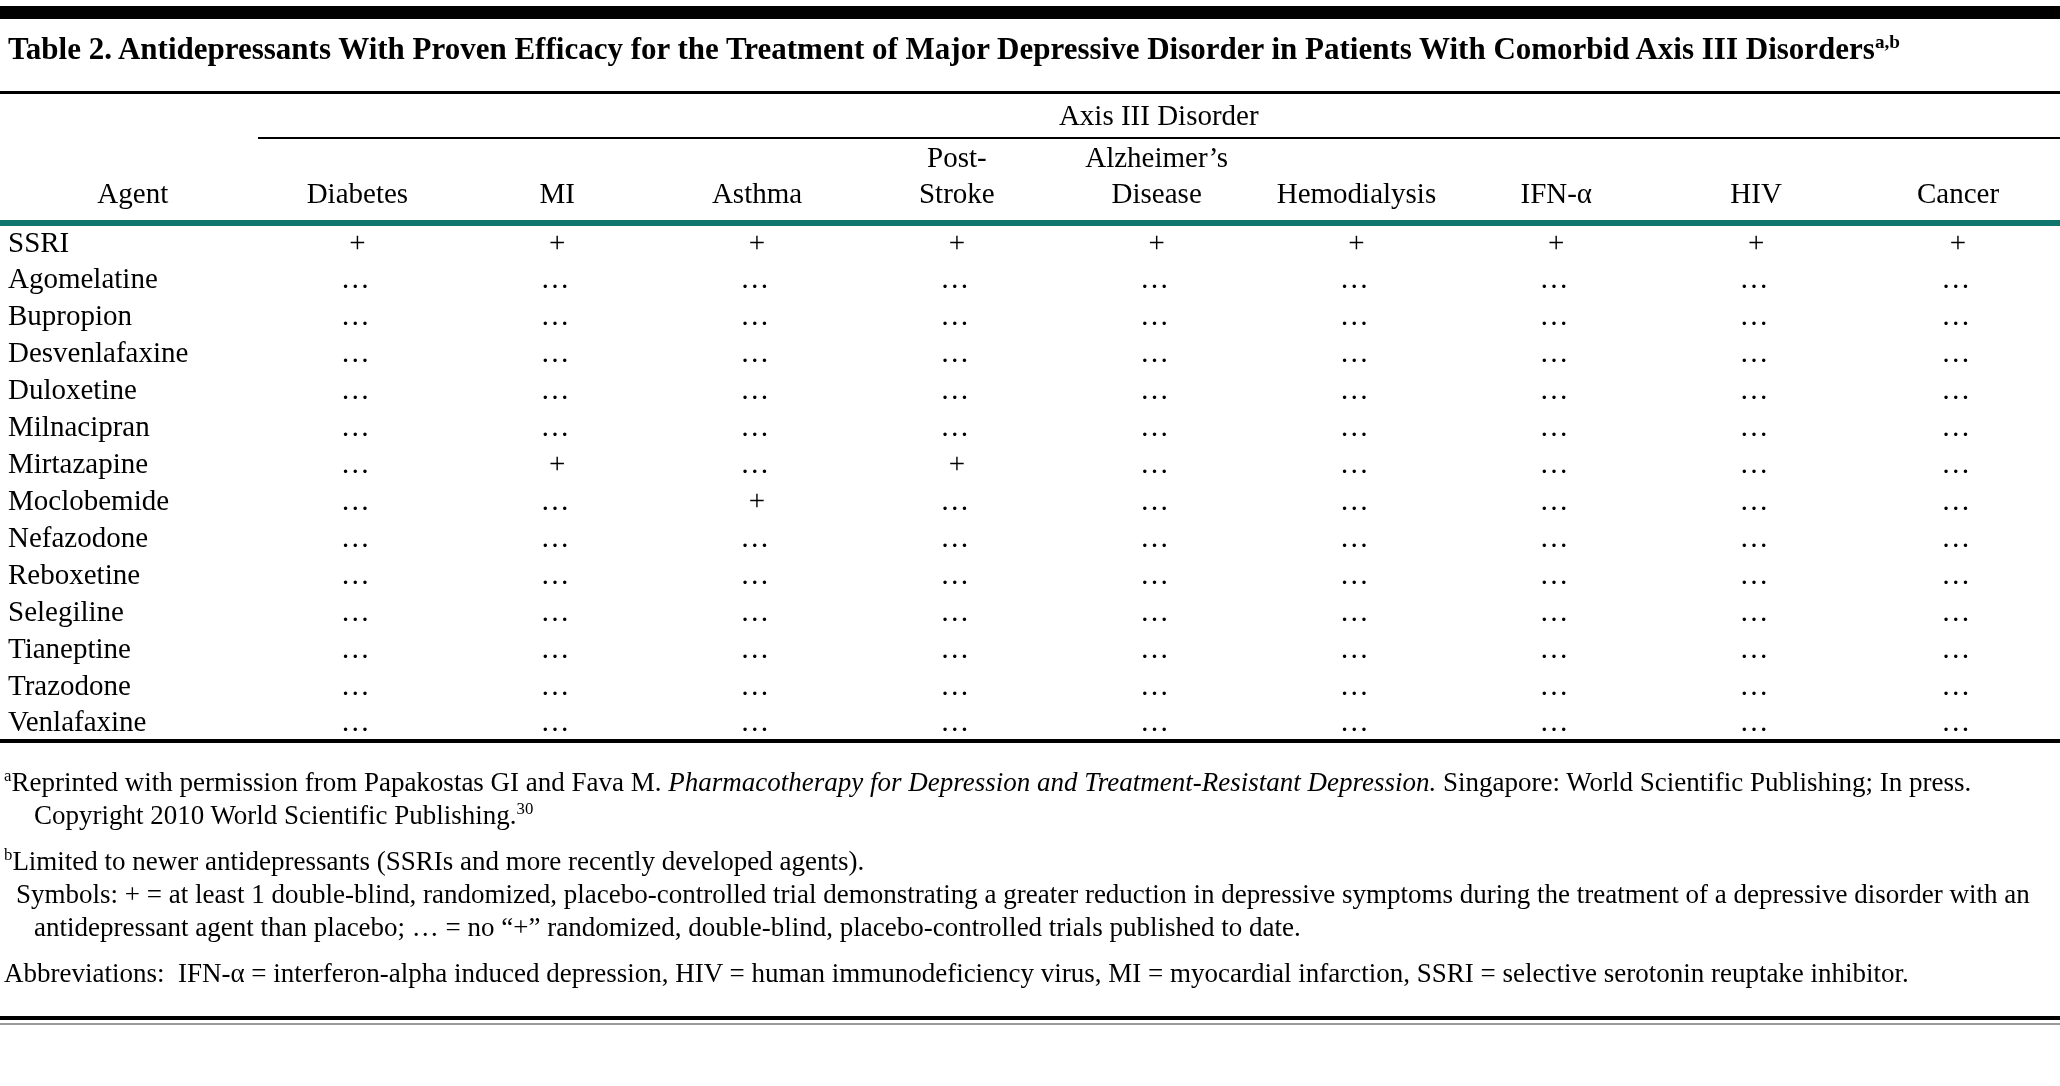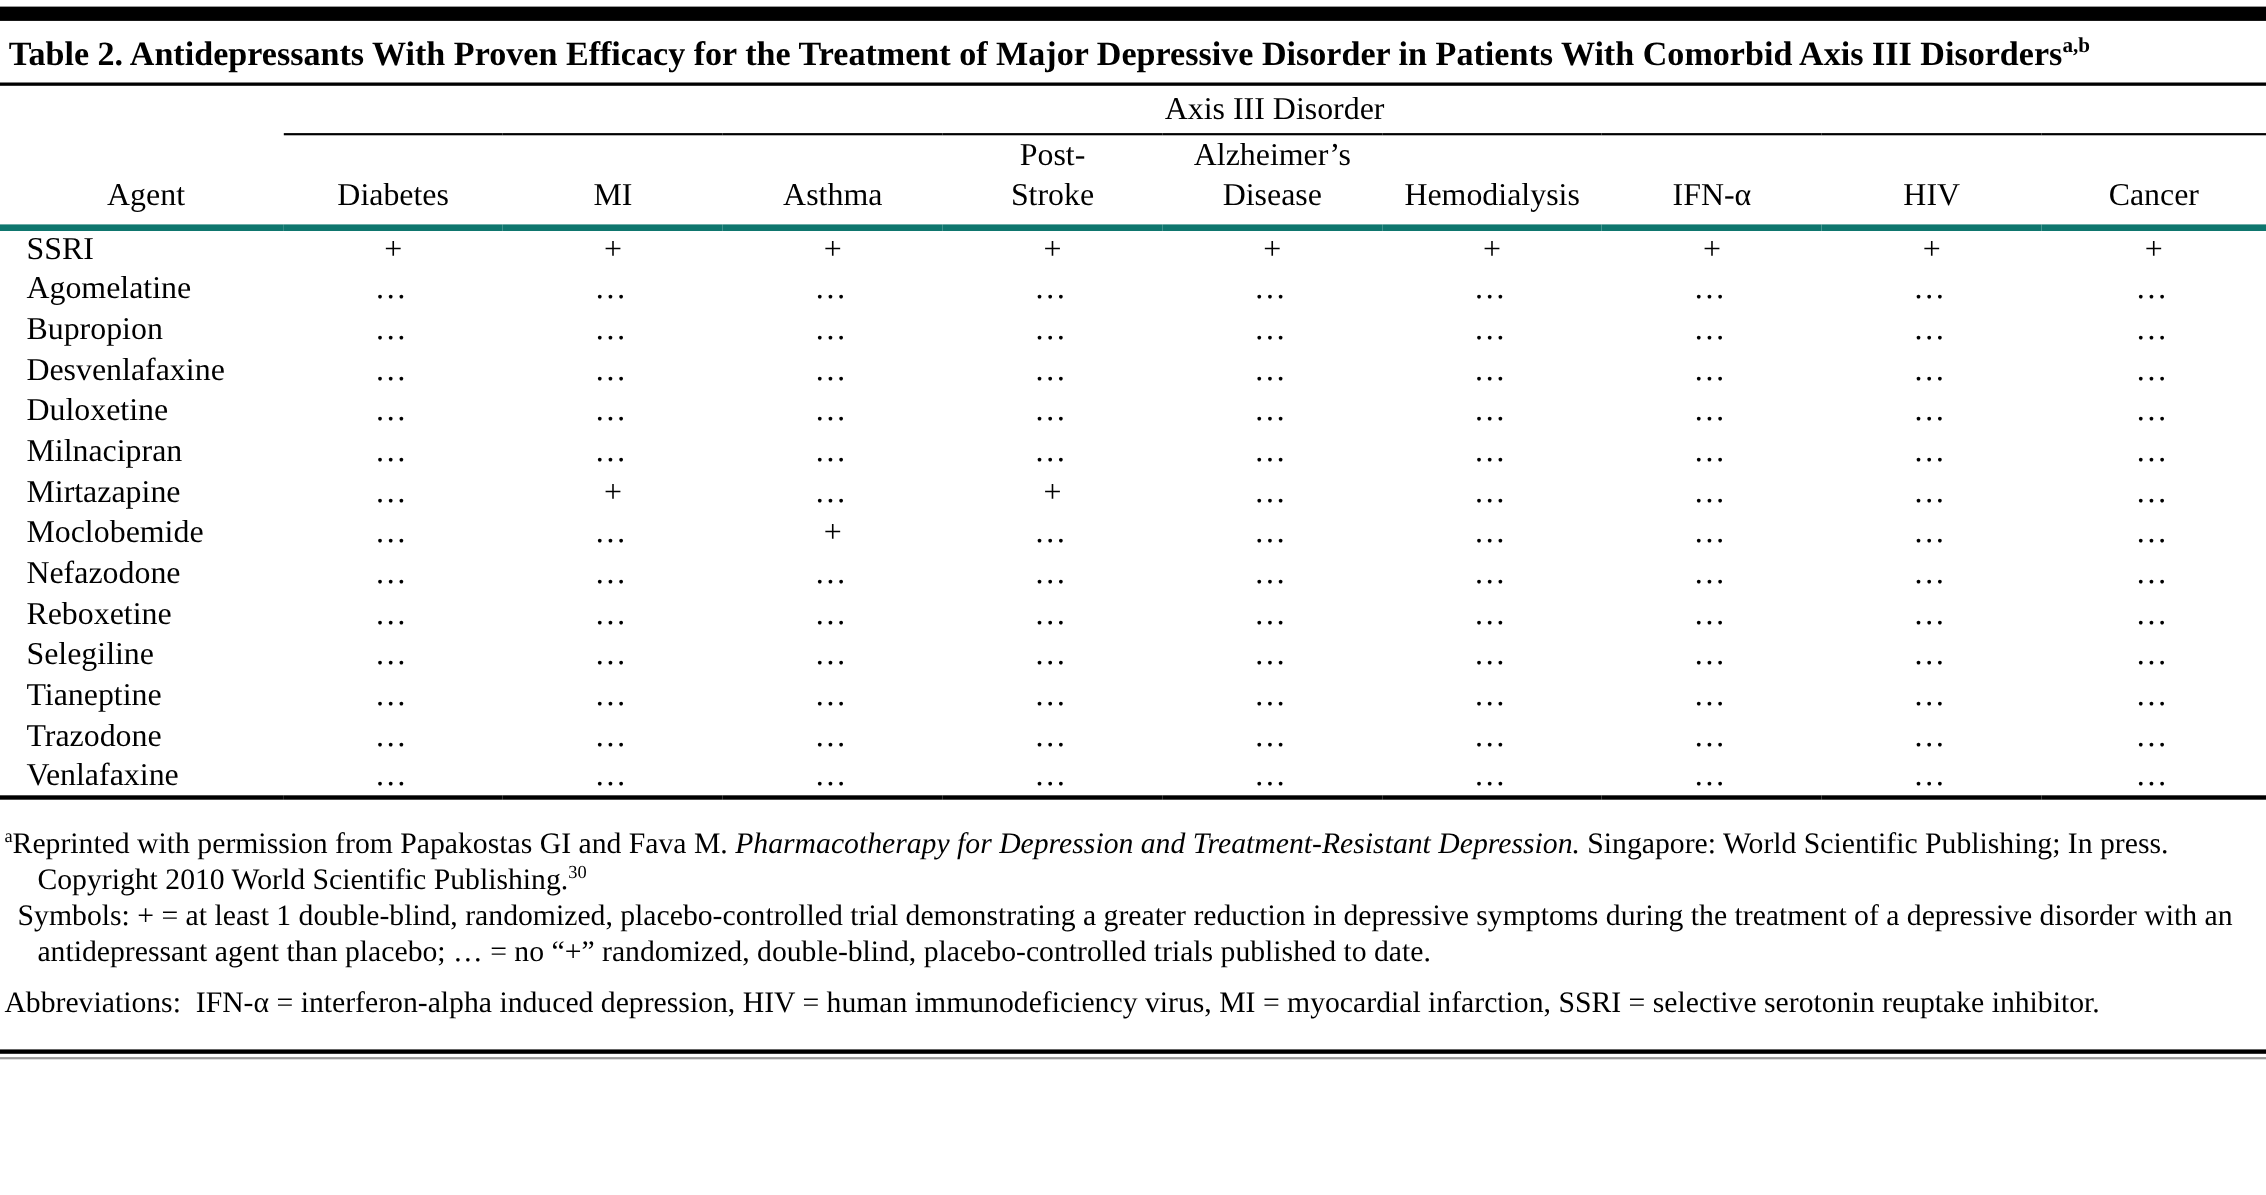--- a/index.html
+++ b/index.html
@@ -13,21 +13,21 @@
     height: 1086px;
     overflow: hidden;
   }
   .top-bar {
     margin-top: 6px;
     height: 13px;
     background: #000000;
     width: 100%;
   }
   .title-block {
-    padding: 10px 8px 6px 8px;
+    padding: 10px 8px 22px 8px;
     border-bottom: 3px solid #000000;
     font-size: 31px;
     font-weight: bold;
     line-height: 40px;
   }
   sup {
     font-size: 0.62em;
     vertical-align: super;
     line-height: 0;
   }
@@ -57,21 +57,21 @@
     line-height: 1.25;
     white-space: pre-line;
     border-bottom: 6px solid #0f766e;
   }
   .header-row th.agent-header {
     text-align: center;
     padding-left: 8px;
   }
   tbody tr td { height: 37px; vertical-align: middle; }
   tbody tr:last-child td { border-bottom: 4px solid #000000; }
-  td.agent-cell { text-align: left; padding-left: 24px; }
+  td.agent-cell { text-align: left; padding-left: 8px; }
   td.value-cell { text-align: center; }
   td.value-cell.ellipsis { letter-spacing: 0.15em; }
   .footnotes {
     padding: 10px 6px 0 4px;
     font-size: 27px;
     line-height: 33px;
   }
   .footnote {
     padding-left: 30px;
     text-indent: -30px;
@@ -298,18 +298,19 @@
         <td class="value-cell ellipsis">…</td>
         <td class="value-cell ellipsis">…</td>
         <td class="value-cell ellipsis">…</td>
         <td class="value-cell ellipsis">…</td>
       </tr>
     </tbody>
 </table>
 
 <div class="footnotes">
   <p class="footnote"><sup>a</sup><span>Reprinted with permission from Papakostas GI and Fava M. </span><em>Pharmacotherapy for Depression and Treatment-Resistant Depression.</em><span> Singapore: World Scientific Publishing; In press. Copyright 2010 World Scientific Publishing.</span><sup>30</sup></p>
+  <p class="footnote"><sup>b</sup><span>Limited to newer antidepressants (SSRIs and more recently developed agents).</span></p>
   <p class="footnote-symbols">Symbols: + = at least 1 double-blind, randomized, placebo-controlled trial demonstrating a greater reduction in depressive symptoms during the treatment of a depressive disorder with an antidepressant agent than placebo; … = no “+” randomized, double-blind, placebo-controlled trials published to date.</p>
   <p class="footnote">Abbreviations:&nbsp; IFN-α = interferon-alpha induced depression, HIV = human immunodeficiency virus, MI = myocardial infarction, SSRI = selective serotonin reuptake inhibitor.</p>
 </div>
 
 <div class="bottom-rule-black"></div>
 <div class="bottom-rule-gray"></div>
 
 </body></html>

